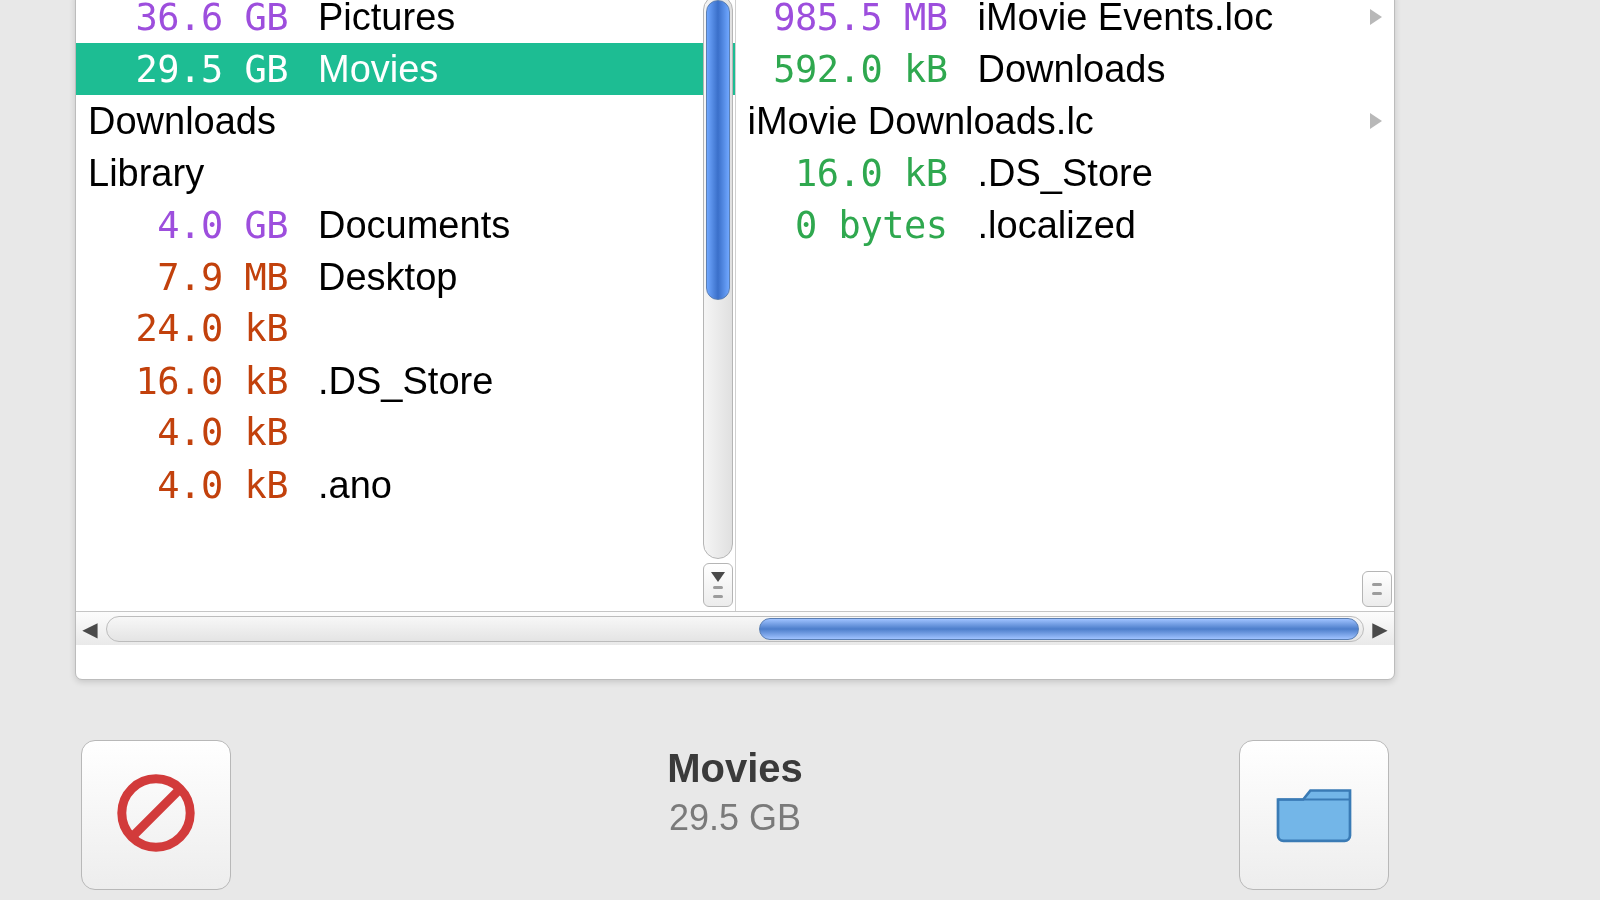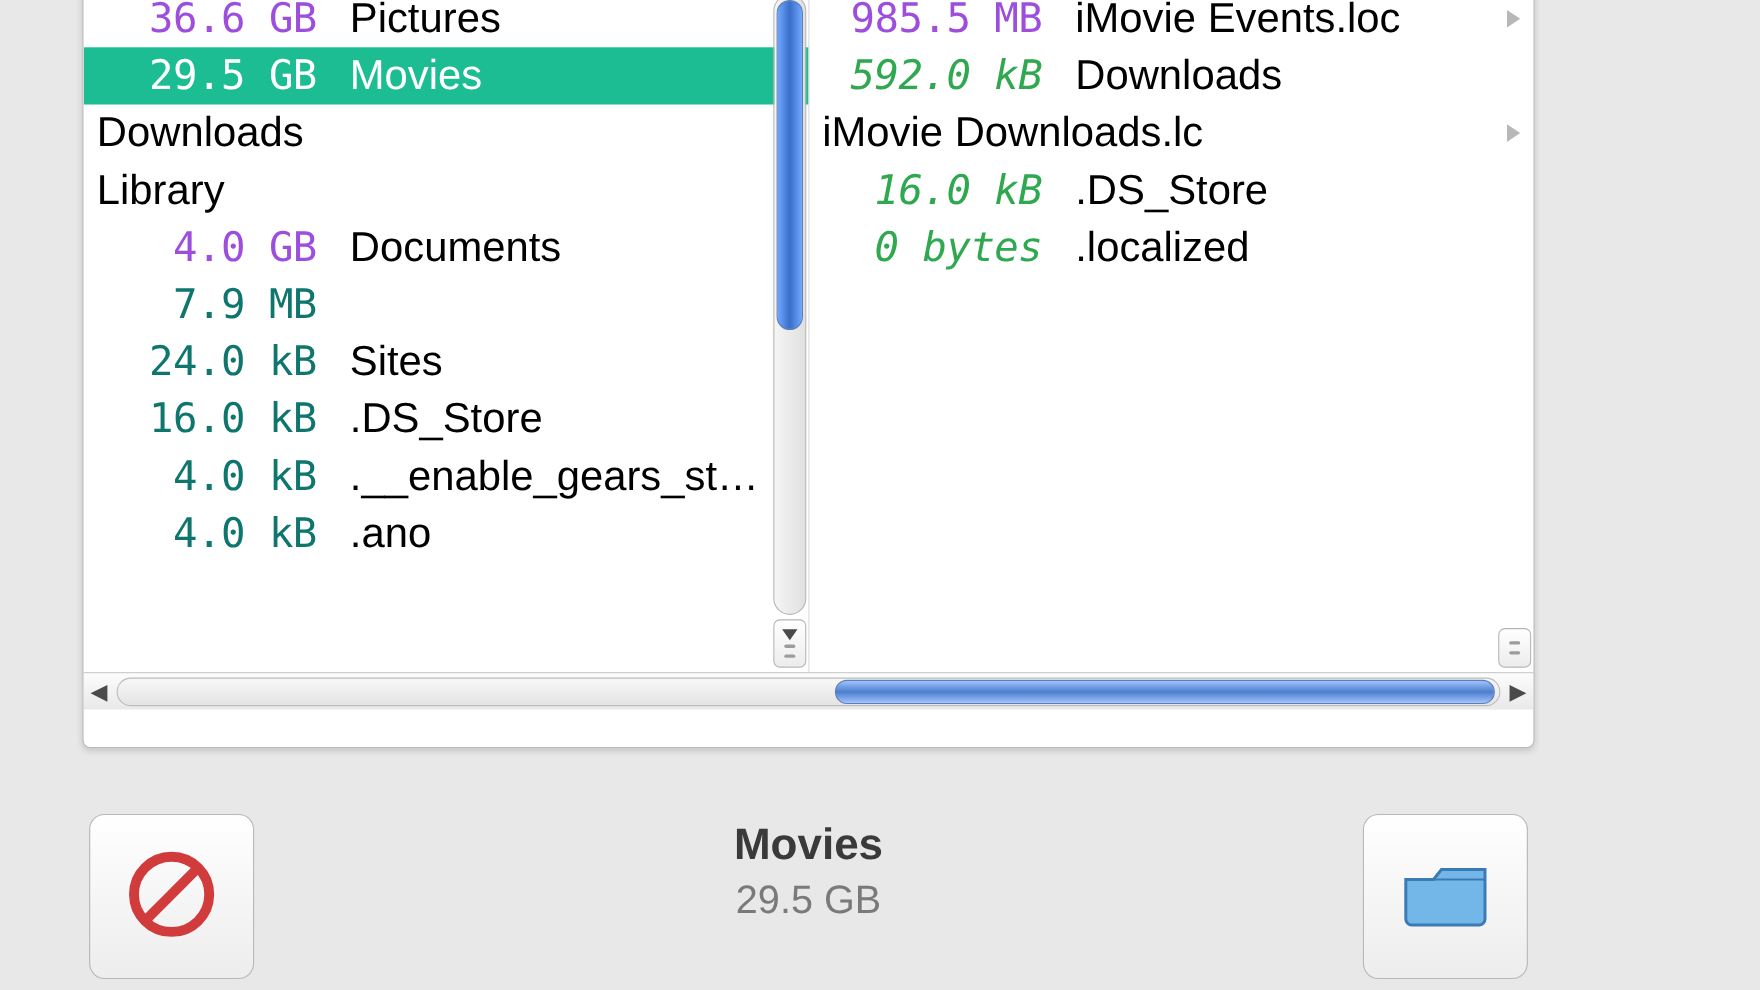--- a/index.html
+++ b/index.html
@@ -70,22 +70,22 @@
     top: 50%;
     transform: translateY(-50%);
     width: 0; height: 0;
     border-left: 12px solid #b8b8b8;
     border-top: 8px solid transparent;
     border-bottom: 8px solid transparent;
   }
   .row.selected .chev { border-left-color: #fff; }
   
   .sz-purple { color: #9d4edd; }
-  .sz-green  { color: #2fa84f; font-style: italic; }
-  .sz-black  { color: #0f766e; }
+  .sz-green  { color: #2fa84f; }
+  .sz-black  { color: #c2410c; }
   .row.selected .size { color: #fff !important; }
 
   
   .vscrollbar {
     position: absolute;
     top: 4px; bottom: 52px; right: 2px;
     width: 30px;
     border: 1px solid #b5b5b5;
     border-radius: 16px;
     background: linear-gradient(90deg,#f5f5f5,#e0e0e0);
@@ -190,34 +190,33 @@
             <span class="name">Library</span>
             <span class="chev"></span>
           </div>
           <div class="row">
             <span class="size sz-purple">4.0 GB</span>
             <span class="name">Documents</span>
             <span class="chev"></span>
           </div>
           <div class="row">
             <span class="size sz-black">7.9 MB</span>
+            <span class="name">Desktop</span>
             <span class="chev"></span>
           </div>
           <div class="row">
             <span class="size sz-black">24.0 kB</span>
-            <span class="name">Sites</span>
             <span class="chev"></span>
           </div>
           <div class="row">
             <span class="size sz-black">16.0 kB</span>
             <span class="name">.DS_Store</span>
           </div>
           <div class="row">
             <span class="size sz-black">4.0 kB</span>
-            <span class="name">.__enable_gears_st…</span>
           </div>
           <div class="row">
             <span class="size sz-black">4.0 kB</span>
             <span class="name">.ano</span>
           </div>
         </div>
       <div class="vscrollbar">
         <div class="thumb"></div>
       </div>
       <div class="vtail">

